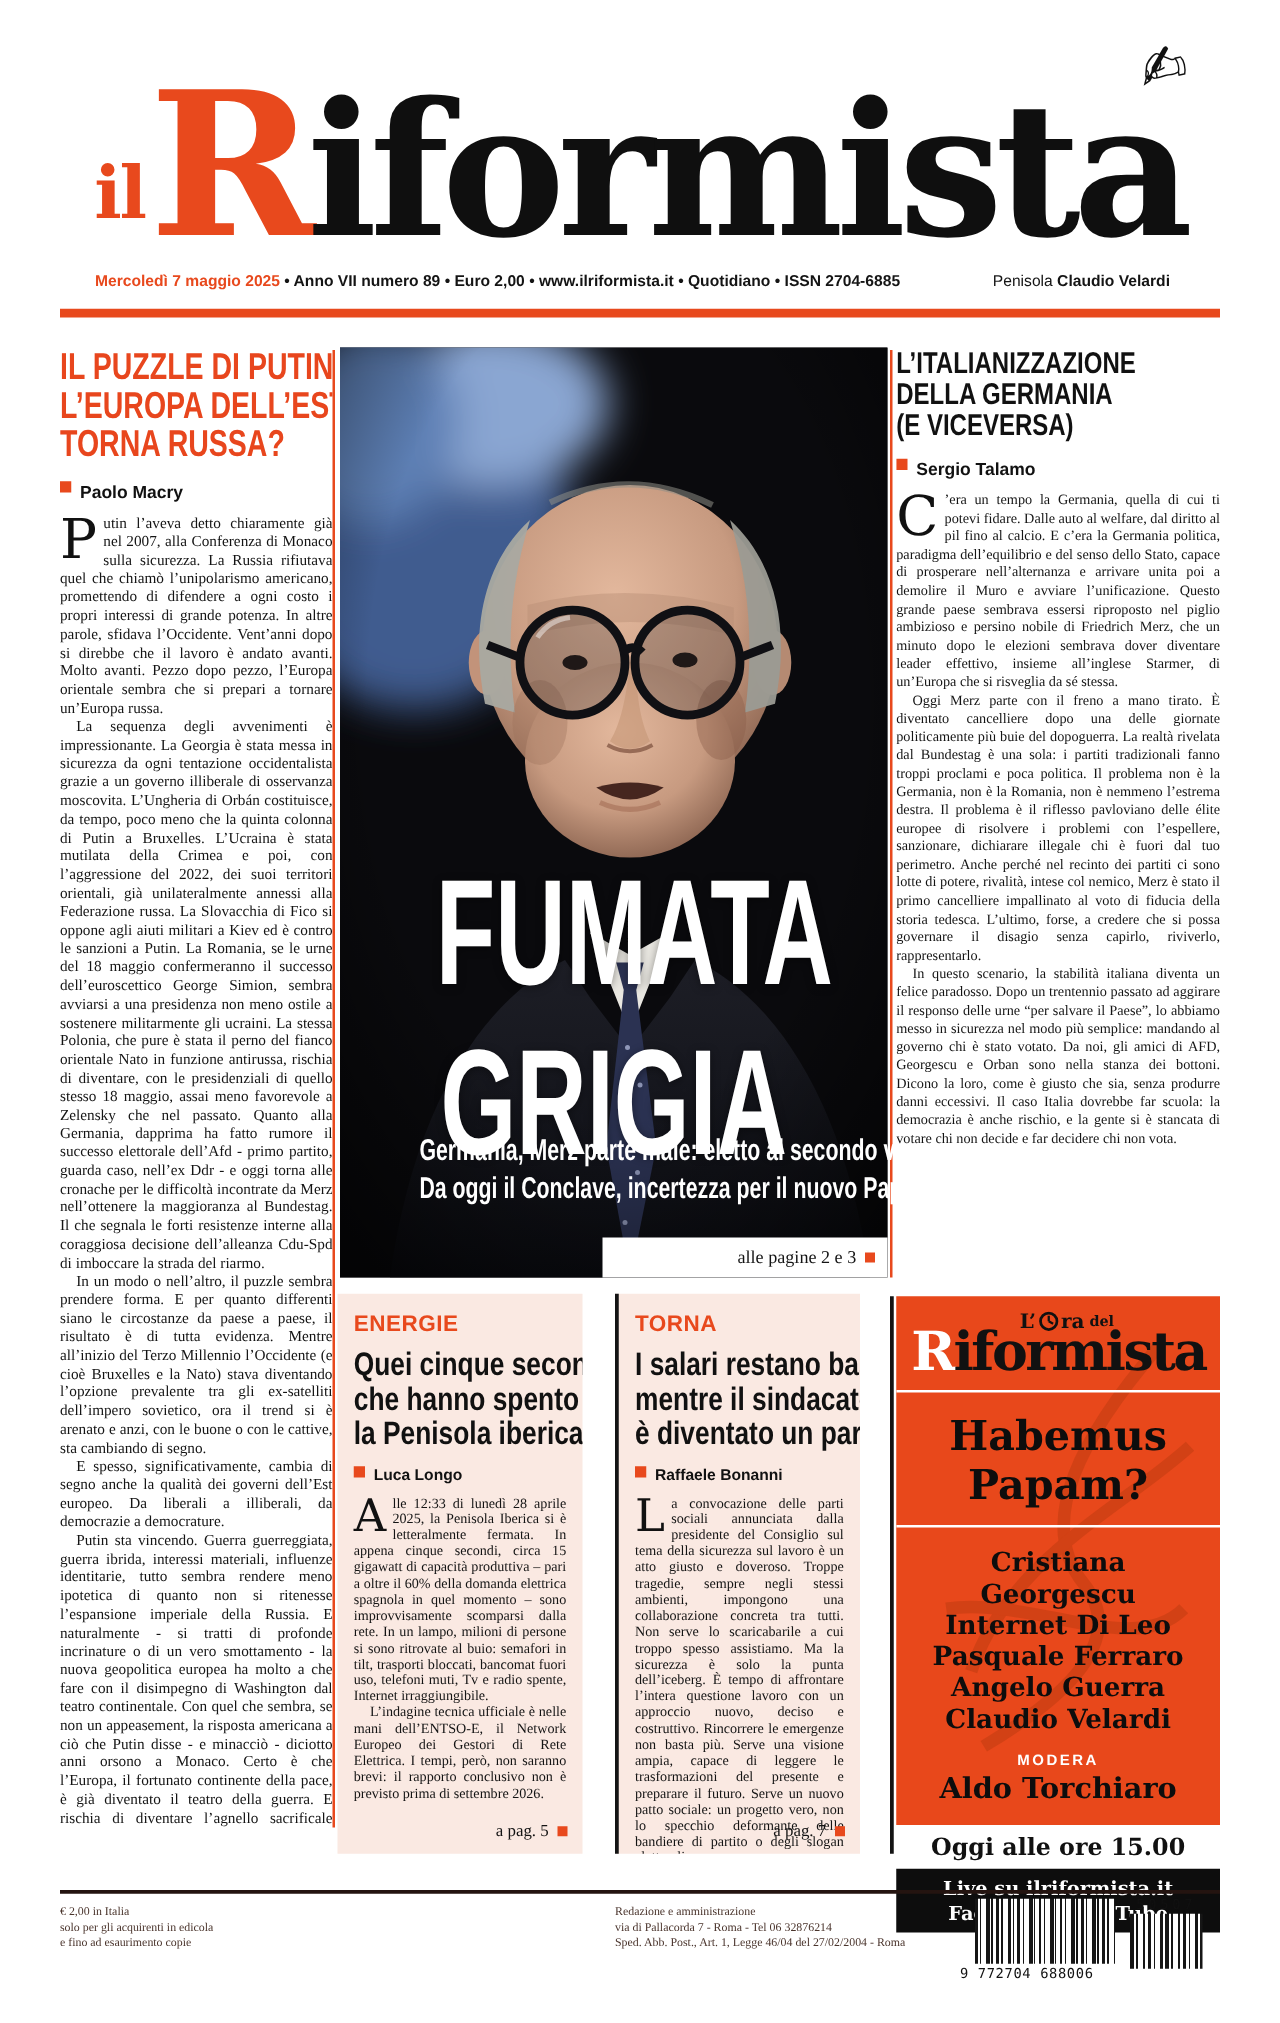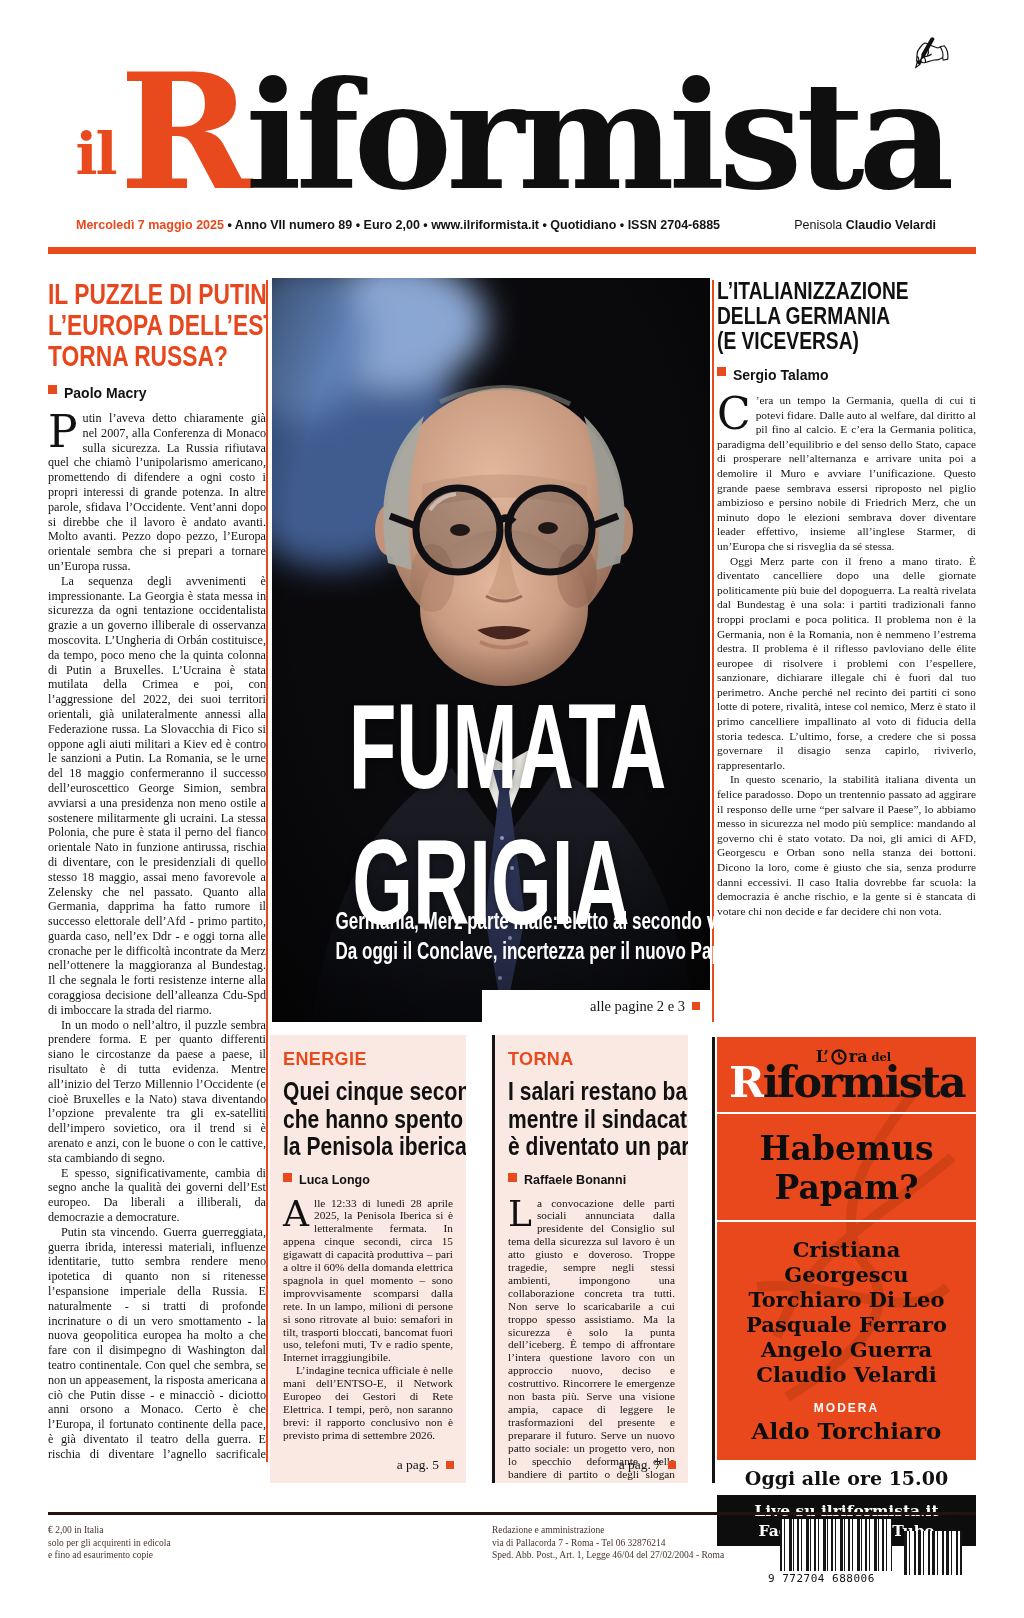--- a/index.html
+++ b/index.html
@@ -332,21 +332,21 @@
       </div>
     </div>
     <div class="promo-div"></div>
     <div class="promo-title">
       <span>Habemus</span>
       <span>Papam?</span>
     </div>
     <div class="promo-div"></div>
     <div class="promo-names">
       <div>Cristiana Georgescu</div>
-      <div>Torchiaro Di Leo</div>
+      <div>Internet Di Leo</div>
       <div>Pasquale Ferraro</div>
       <div>Angelo Guerra</div>
       <div>Claudio Velardi</div>
     </div>
     <div class="promo-modera">MODERA</div>
     <div class="promo-moderator">Aldo Torchiaro</div>
   </div>
   <div class="promo-time">Oggi alle ore 15.00</div>
   <div class="promo-live">
     <span>Live su ilriformista.it</span>

